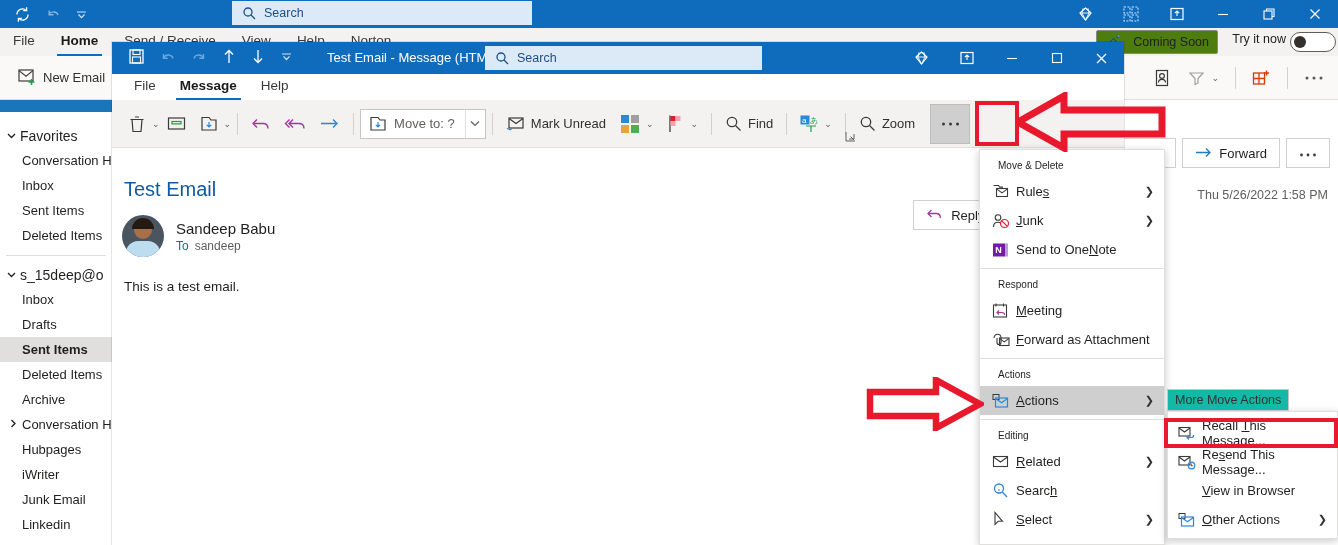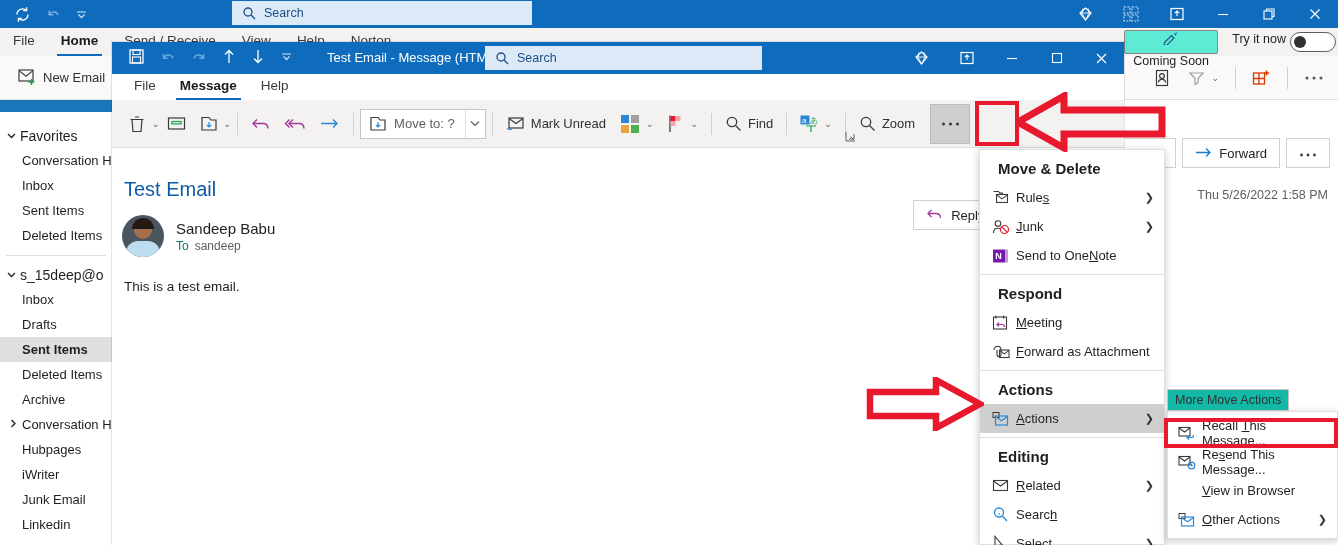--- a/index.html
+++ b/index.html
@@ -48,23 +48,23 @@
     display: flex; align-items: center;
   }
   .ol-ribbon-left { display: flex; align-items: center; gap: 6px; padding-left: 10px; }
   .ol-ribbon-right { position: absolute; right: 6px; top: 0; height: 44px; display: flex; align-items: center; gap: 2px; }
   .rbtn { display: flex; align-items: center; gap: 6px; padding: 4px 8px; font-size: 13px; color: #323130; }
   .vsep { width: 1px; height: 22px; background: #d2d0ce; margin: 0 6px; }
 
   
   .coming-soon {
     position: absolute; right: 120px; top: 30px; height: 24px;
-    display: flex; align-items: center; gap: 6px;
-    border: 1px solid #8a8886; background: #5eead4; border-radius: 2px; padding: 0 8px;
-    font-size: 12.5px; color: #201f1e; flex-direction: column;
+    display: flex; align-items: center; gap: 12px;
+    border: 1px solid #8a8886; background: #4d7c0f; border-radius: 2px; padding: 0 8px;
+    font-size: 12.5px; color: #201f1e;
   }
   .tryitnow { position: absolute; right: 52px; top: 32px; font-size: 12.5px; color: #201f1e; }
   .toggle {
     position: absolute; right: 2px; top: 32px; width: 46px; height: 20px; border-radius: 10px;
     background: #ffffff; border: 1px solid #605e5c; display: flex; align-items: center; padding: 0 3px;
   }
   .toggle .knob { width: 12px; height: 12px; border-radius: 50%; background: #323130; }
 
   
   .ol-sidebar {
@@ -156,21 +156,21 @@
     display: flex; align-items: center; gap: 8px; border: 1px solid #d2d0ce; background: #fff;
     height: 30px; padding: 0 12px; font-size: 13px; color: #201f1e; margin-left: -1px;
   }
 
   
   .ovf-menu {
     position: absolute; left: 979px; top: 149px; width: 186px; height: 396px;
     background: #ffffff; border: 1px solid #e1dfdd; box-shadow: 0 2px 8px rgba(0,0,0,0.22);
     padding: 4px 0; font-size: 13px;
   }
-  .mhead { font-weight: bold; color: #201f1e; padding: 6px 0 6px 18px; font-size: 15px; }
+  .mhead { font-weight: normal; color: #201f1e; padding: 6px 0 6px 18px; font-size: 10px; }
   .mitem {
     height: 29px; display: flex; align-items: center; padding-left: 12px; padding-right: 10px; color: #201f1e;
     position: relative;
   }
   .mitem.sel { background: #cfcfcf; }
   .mitem .mi-icon { width: 24px; flex: none; display: flex; align-items: center; justify-content: flex-start; }
   .mitem .mi-label { flex: 1; }
   .mitem .mi-chev { color: #323130; font-size: 11px; }
   .msep { height: 1px; background: #e1dfdd; margin: 4px 0; }
   u { text-decoration: underline; }

